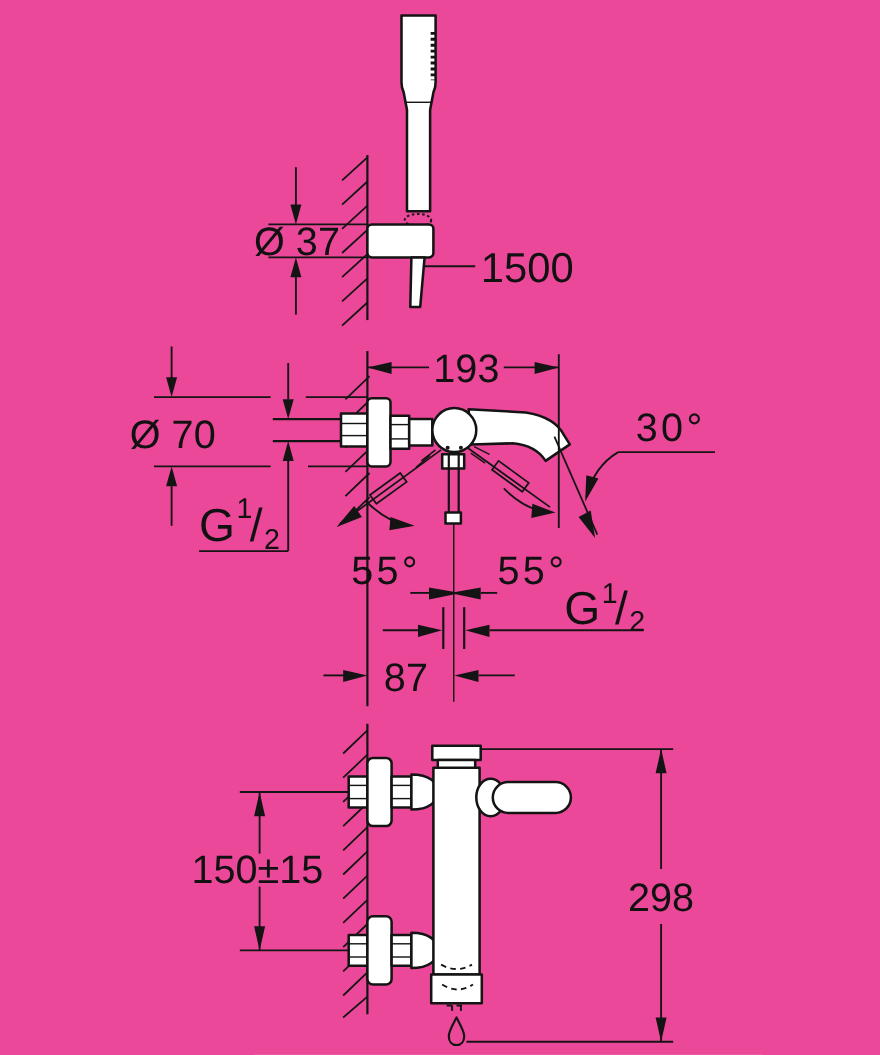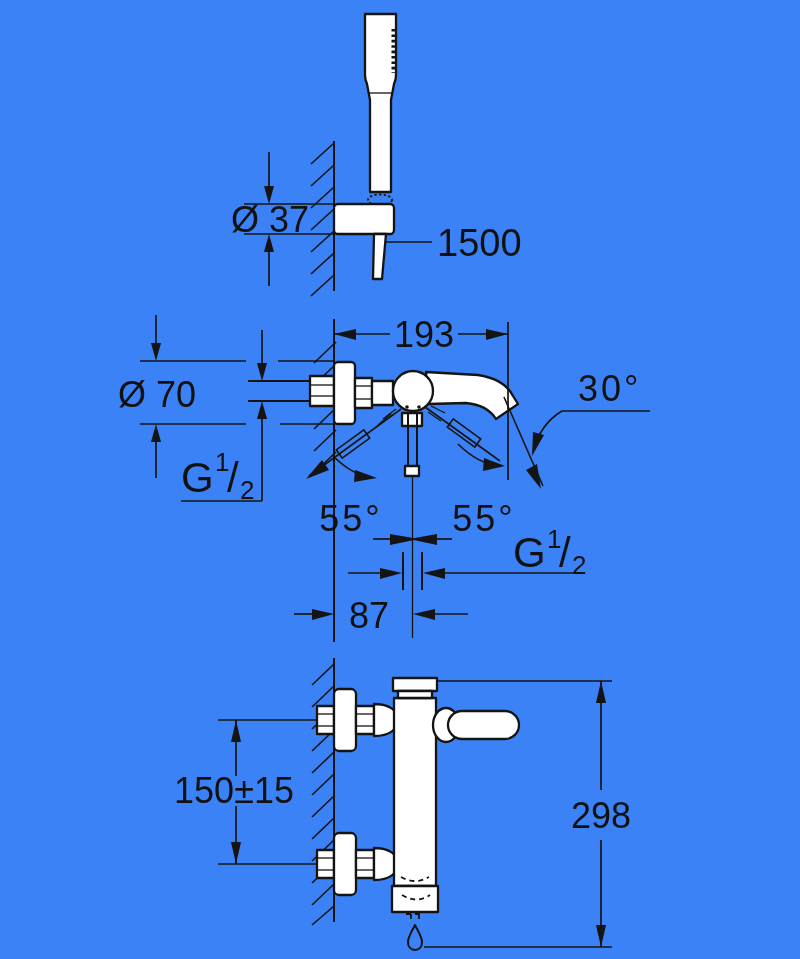--- a/index.html
+++ b/index.html
@@ -1,16 +1,16 @@
 <!DOCTYPE html>
 <html><head>
 <meta charset="utf-8">
 <style>
   html,body{margin:0;padding:0;background:#ffffff;}
-  .stage{width:800px;height:959px;position:relative;background:#3b82f6;overflow:hidden;}
+  .stage{width:800px;height:959px;position:relative;background:#ec4899;overflow:hidden;}
   svg{display:block;}
   .part{fill:#ffffff;stroke:#141414;stroke-width:2.3;stroke-linejoin:round;}
   .part-thin{fill:none;stroke:#141414;stroke-width:2;stroke-linejoin:round;}
   .dim{fill:none;stroke:#141414;stroke-width:1.7;}
   .thin{fill:none;stroke:#141414;stroke-width:1.3;}
   .phantom{fill:none;stroke:#141414;stroke-width:1.6;}
   .hatch{stroke:#141414;stroke-width:1.6;}
   .arrow{fill:#141414;stroke:none;}
   .dashed{fill:none;stroke:#141414;stroke-width:1.8;stroke-dasharray:5 4;}
   .dots{fill:none;stroke:#141414;stroke-width:1.8;stroke-dasharray:2.2 2.4;}

